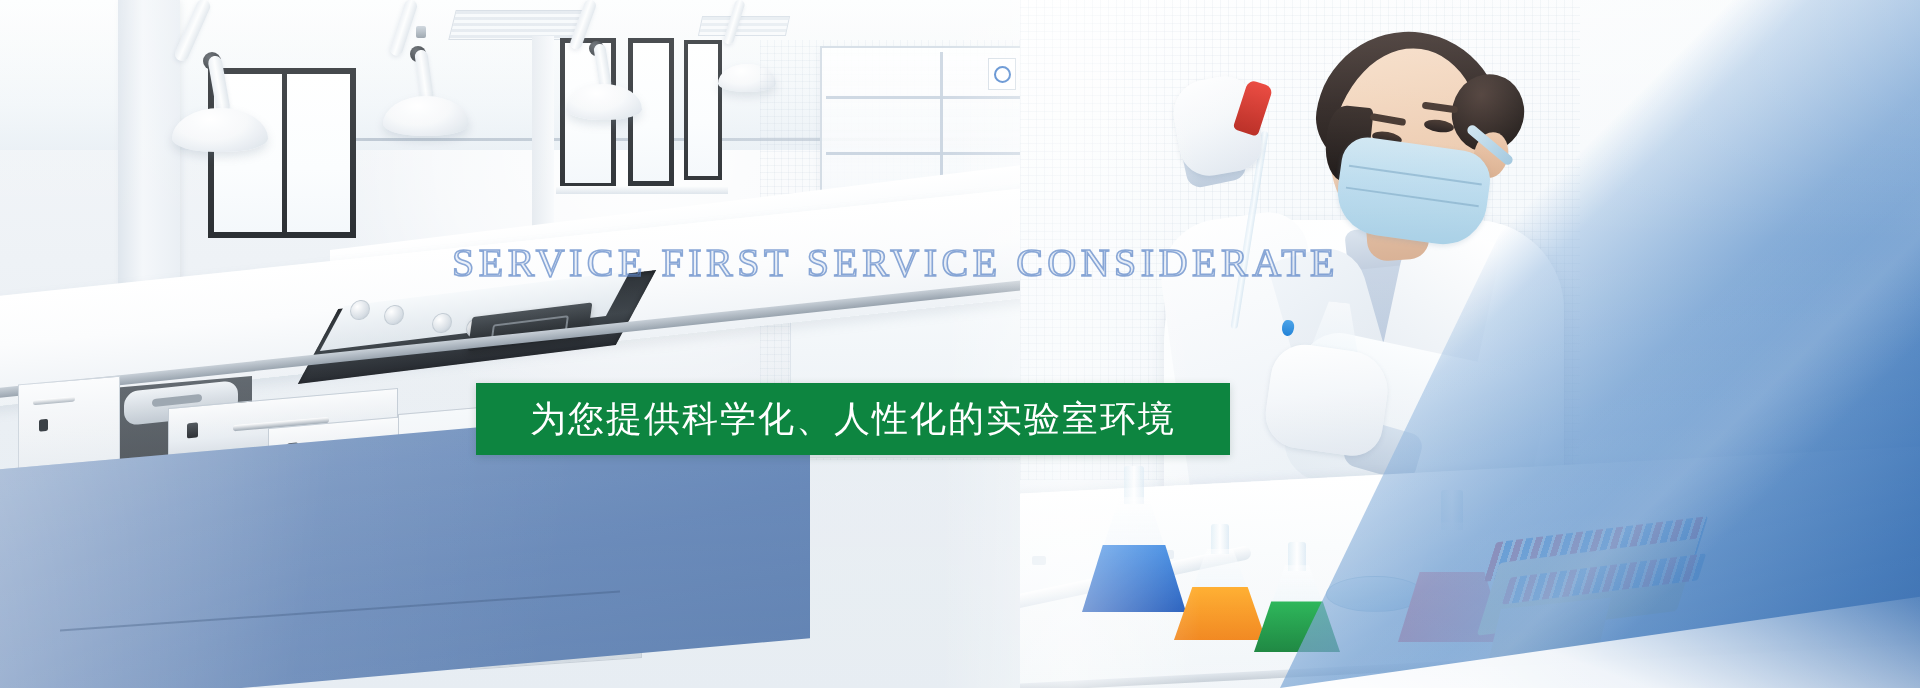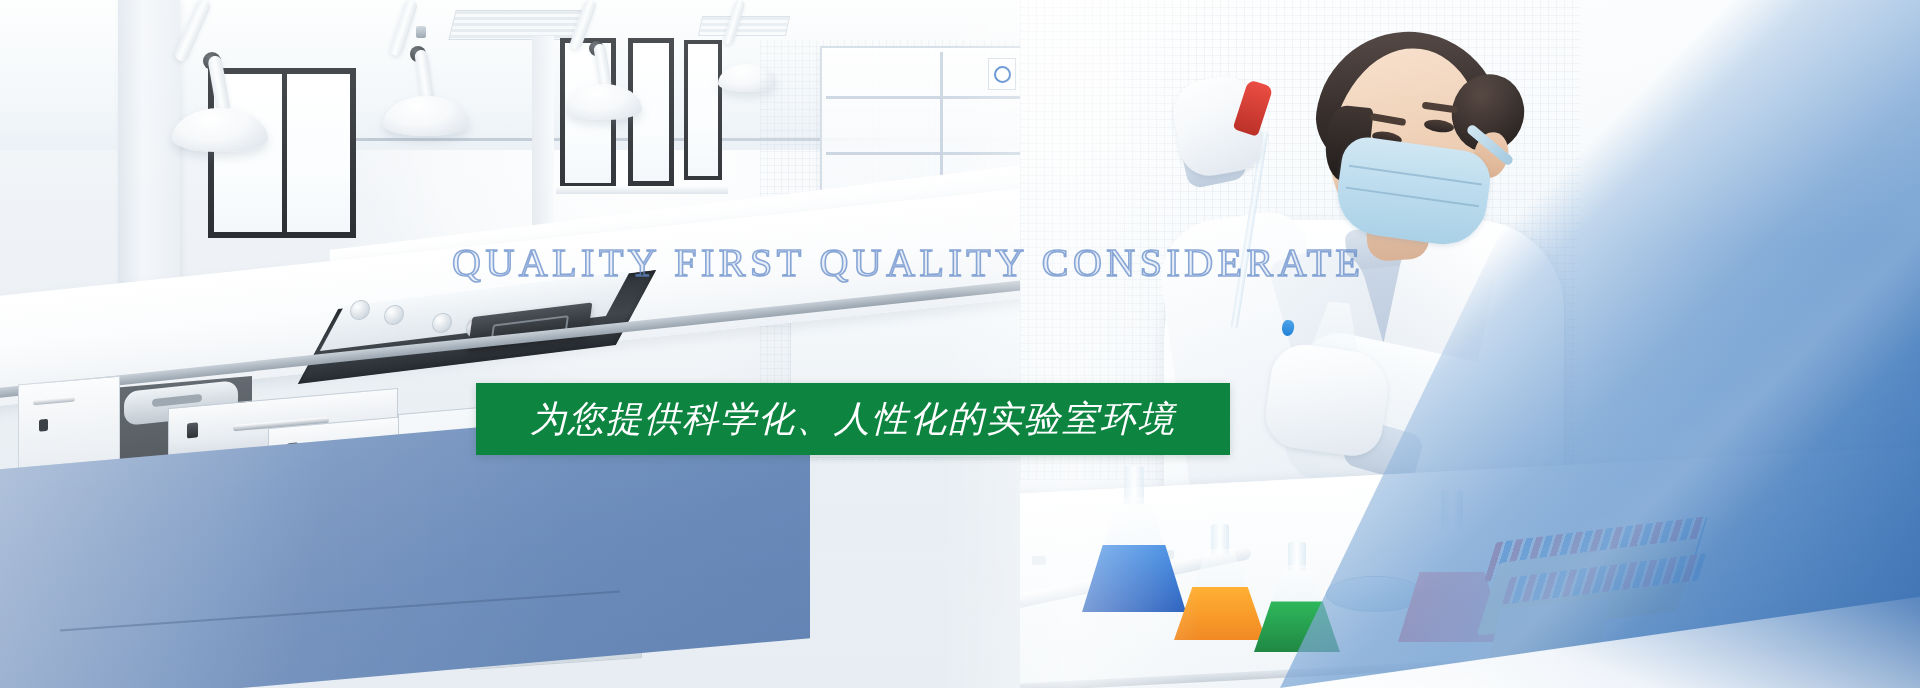--- a/index.html
+++ b/index.html
@@ -534,21 +534,21 @@
   .greenbar{
     position:absolute;left:476px;top:383px;
     width:754px;height:72px;
     background:#0d8540;
     display:flex;align-items:center;justify-content:center;
     box-shadow:0 2px 8px rgba(20,70,45,.18);
   }
   .greenbar span{
     font-family:"DejaVu Sans","Liberation Sans",sans-serif;
     font-size:36px;line-height:1;letter-spacing:2px;
-    color:#ffffff;white-space:nowrap;font-style:italic;
+    color:#ffffff;white-space:nowrap;
   }
 </style>
 </head>
 <body>
 
 <div class="banner">
 
   <div class="photo">
 
     <div class="wall"></div>
@@ -738,21 +738,21 @@
       <div class="wedge-hi"></div>
       <div class="wedge-white-bot"></div>
     </div>
 
     <div class="blend"></div>
     <div class="haze"></div>
   </div>
 
   <div class="overlay">
 
-    <div class="eng">QUALITY  FIRST  QUALITY  CONSIDERATE</div>
+    <div class="eng">SERVICE  FIRST  SERVICE  CONSIDERATE</div>
 
 
     <div class="greenbar">
       <span>为您提供科学化、人性化的实验室环境</span>
     </div>
 
   </div>
 </div>
 
 </body></html>

